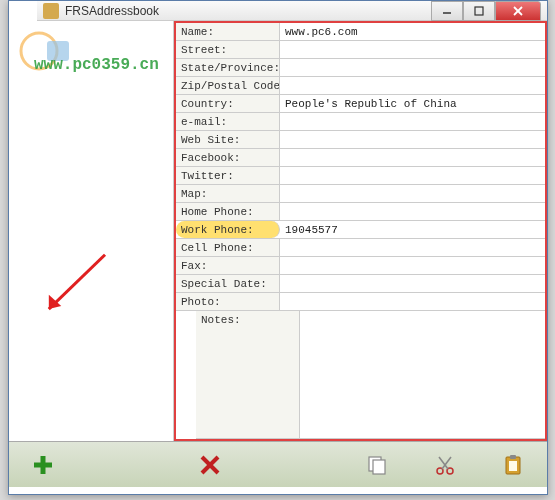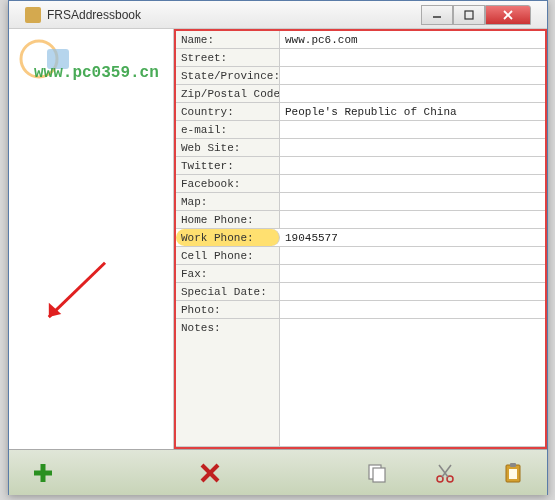--- a/index.html
+++ b/index.html
@@ -16,26 +16,27 @@
   position: absolute;
   left: 8px;
   top: 0;
   width: 540px;
   height: 495px;
   background: #fff;
   border: 1px solid #5a7ca8;
   box-shadow: 0 2px 8px rgba(0,0,0,0.3);
 }
 .titlebar {
-  height: 28px;
+  height: 20px;
   background: linear-gradient(#fafafa, #e8e8e8);
   border-bottom: 1px solid #ccc;
   display: flex;
   align-items: center;
-  padding: 0 16px;
+  padding: 0 6px;
+  margin-left: 28px;
 }
 .titlebar-icon {
   width: 16px;
   height: 16px;
   margin-right: 6px;
   background: #d4a94f;
   border-radius: 2px;
 }
 .titlebar-text {
   flex: 1;
@@ -116,21 +117,21 @@
   border-radius: 10px;
 }
 .field-value {
   flex: 1;
   padding: 3px 5px;
   font-family: "Courier New", monospace;
   font-size: 11px;
   color: #222;
   background: #fff;
 }
-.notes-row { flex: 1; }
+.notes-row { flex: 1; margin-left: 20px; }
 .notes-row .field-value { height: 100%; }
 .toolbar {
   height: 46px;
   background: linear-gradient(#e0e6d8, #c8d4b8);
   border-top: 1px solid #aaa;
   display: flex;
   align-items: center;
   padding: 0 20px;
   gap: 40px;
 }
@@ -231,25 +232,25 @@
         </div>
         <div class="field-row">
           <div class="field-label">e-mail:</div>
           <div class="field-value"></div>
         </div>
         <div class="field-row">
           <div class="field-label">Web Site:</div>
           <div class="field-value"></div>
         </div>
         <div class="field-row">
+          <div class="field-label">Facebook:</div>
+          <div class="field-value"></div>
+        </div>
+        <div class="field-row">
           <div class="field-label">Twitter:</div>
-          <div class="field-value"></div>
-        </div>
-        <div class="field-row">
-          <div class="field-label">Facebook:</div>
           <div class="field-value"></div>
         </div>
         <div class="field-row">
           <div class="field-label">Map:</div>
           <div class="field-value"></div>
         </div>
         <div class="field-row">
           <div class="field-label">Home Phone:</div>
           <div class="field-value"></div>
         </div>

